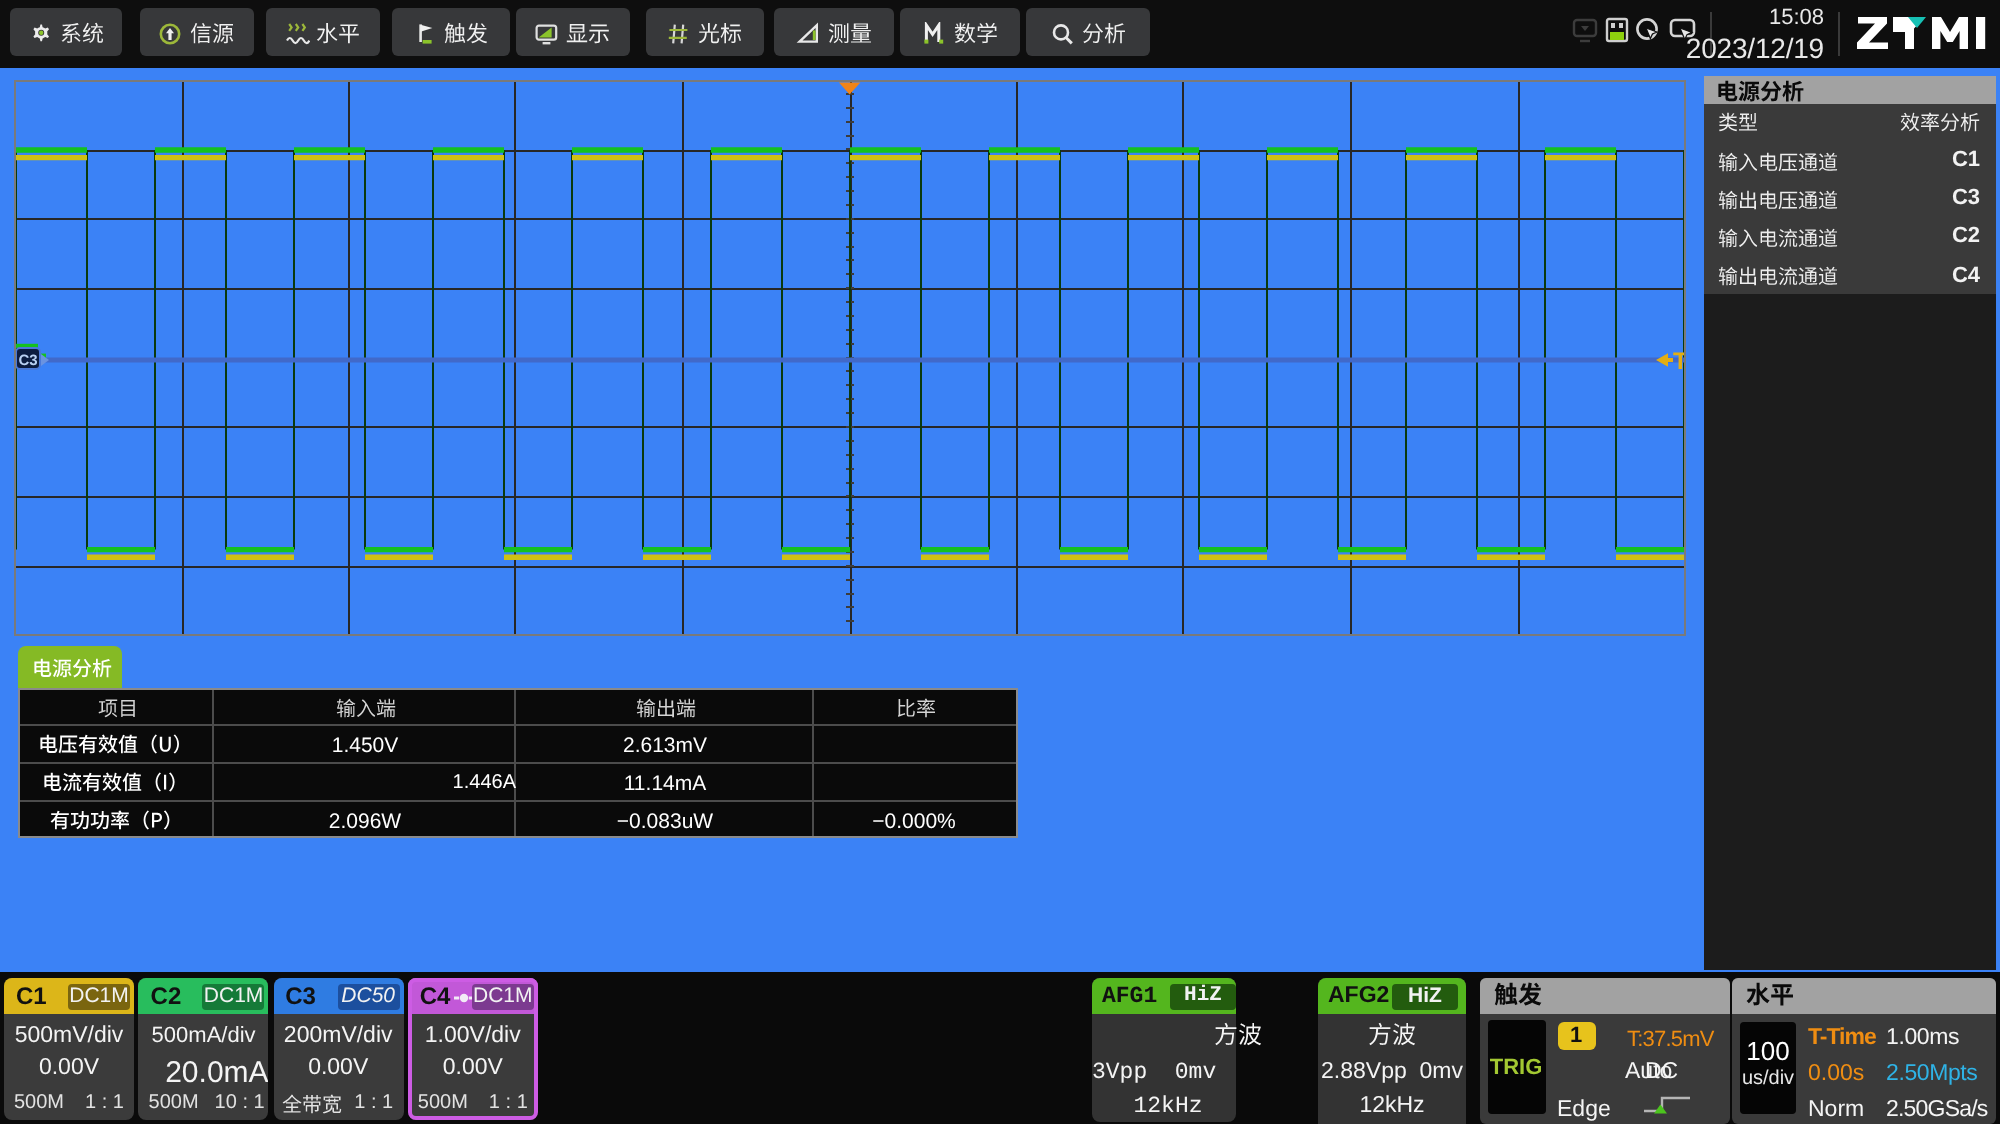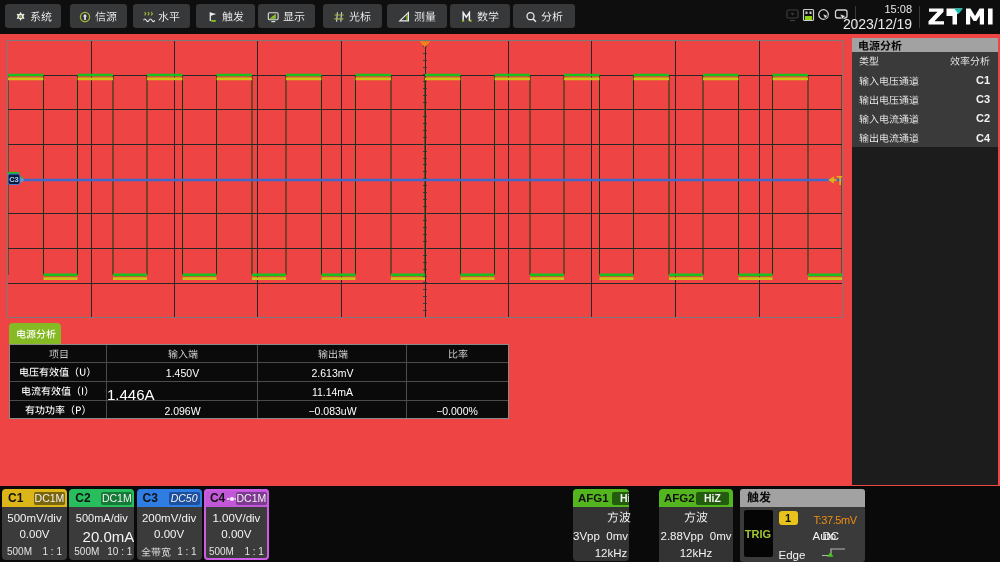--- a/index.html
+++ b/index.html
@@ -1,21 +1,21 @@
 <!DOCTYPE html>
 <html><head><meta charset="utf-8">
 <style>
 *{margin:0;padding:0;box-sizing:border-box;}
 html,body{width:1000px;height:562px;background:#000;overflow:hidden;
  font-family:"Liberation Sans",sans-serif;-webkit-font-smoothing:antialiased;}
 .abs{position:absolute;}
 .btn{position:absolute;top:4px;height:24px;background:#37383a;border-radius:3px;}
 .txt{position:absolute;white-space:nowrap;}
 </style></head><body>
-<div class="abs" style="left:0;top:0;width:1000px;height:562px;background:#ef4444;">
+<div class="abs" style="left:0;top:0;width:1000px;height:562px;background:#3b82f6;">
 
 <div class="abs" style="left:0;top:0;width:1000px;height:34px;background:#0e0e0e;"></div>
 <div class="btn" style="left:5px;width:56px;"></div>
 <svg class="abs" style="left:14px;top:10.5px;" width="13" height="13" viewBox="0 0 13 13">
       <path d="M6.2 1.2 L7 1.2 7.3 2.6 A3.4 3.4 0 0 1 8.6 3.3 L9.9 2.8 10.5 3.6 9.6 4.7 A3.4 3.4 0 0 1 9.6 6.1 L10.5 7.2 9.9 8 8.6 7.5 A3.4 3.4 0 0 1 7.3 8.2 L7 9.6 6.2 9.6 5.9 8.2 A3.4 3.4 0 0 1 4.6 7.5 L3.3 8 2.7 7.2 3.6 6.1 A3.4 3.4 0 0 1 3.6 4.7 L2.7 3.6 3.3 2.8 4.6 3.3 A3.4 3.4 0 0 1 5.9 2.6 Z M6.6 3.9 A1.5 1.5 0 1 0 6.6 6.9 A1.5 1.5 0 1 0 6.6 3.9" fill="#ececec" fill-rule="evenodd"></path>
       <circle cx="6.6" cy="5.4" r="1.1" fill="#8bc32a"></circle>
     </svg>
 <svg style="position:absolute;left:30px;top:10.8px;" width="24" height="15" viewBox="0 0 24 15">
       <g transform="translate(0,9.7)">
         <path d="M3.1 -2.5C2.6 -1.7 1.6 -0.9 0.8 -0.3C1 -0.2 1.3 0.1 1.5 0.2C2.3 -0.4 3.3 -1.3 4 -2.2ZM7 -2.1C7.9 -1.4 9 -0.4 9.6 0.2L10.3 -0.3C9.7 -0.9 8.6 -1.8 7.6 -2.5ZM7.3 -4.9C7.6 -4.6 7.9 -4.3 8.2 -4L3.4 -3.7C5 -4.5 6.7 -5.5 8.3 -6.7L7.7 -7.3C7.1 -6.8 6.5 -6.4 5.9 -6L3.2 -5.8C4 -6.4 4.8 -7.1 5.6 -7.9C7 -8 8.4 -8.2 9.4 -8.5L8.8 -9.2C7.1 -8.7 3.8 -8.4 1.2 -8.3C1.3 -8.1 1.4 -7.8 1.4 -7.6C2.4 -7.6 3.4 -7.7 4.4 -7.8C3.7 -7 2.9 -6.4 2.6 -6.2C2.3 -5.9 2 -5.8 1.8 -5.7C1.9 -5.5 2 -5.2 2 -5C2.2 -5.1 2.6 -5.1 4.8 -5.3C3.9 -4.7 3.1 -4.2 2.7 -4.1C2 -3.7 1.5 -3.5 1.2 -3.5C1.3 -3.2 1.4 -2.9 1.4 -2.7C1.7 -2.8 2.2 -2.9 5.2 -3.1V-0.2C5.2 -0.1 5.1 -0.1 5 -0C4.8 -0 4.2 -0 3.5 -0.1C3.7 0.2 3.8 0.5 3.8 0.8C4.6 0.8 5.2 0.7 5.6 0.6C5.9 0.5 6 0.3 6 -0.2V-3.2L8.8 -3.4C9.1 -3 9.3 -2.7 9.5 -2.4L10.2 -2.8C9.7 -3.4 8.8 -4.5 7.9 -5.2Z M18.7 -3.9V-0.4C18.7 0.4 18.9 0.7 19.6 0.7C19.8 0.7 20.4 0.7 20.6 0.7C21.3 0.7 21.5 0.2 21.5 -1.3C21.3 -1.3 21 -1.4 20.8 -1.6C20.8 -0.3 20.8 -0.1 20.5 -0.1C20.4 -0.1 19.9 -0.1 19.8 -0.1C19.5 -0.1 19.5 -0.1 19.5 -0.4V-3.9ZM16.6 -3.8C16.5 -1.7 16.3 -0.5 14.5 0.2C14.7 0.3 14.9 0.6 15 0.8C17 0 17.3 -1.4 17.4 -3.8ZM11.5 -0.6 11.6 0.2C12.6 -0.1 13.9 -0.5 15.2 -0.9L15 -1.6C13.7 -1.2 12.4 -0.8 11.5 -0.6ZM17.5 -9.1C17.8 -8.6 18 -8 18.1 -7.6H15.5V-6.9H17.5C17 -6.2 16.2 -5.2 15.9 -5C15.7 -4.8 15.5 -4.7 15.3 -4.6C15.3 -4.5 15.5 -4 15.5 -3.8C15.8 -4 16.3 -4 20.3 -4.4C20.5 -4.1 20.6 -3.8 20.7 -3.6L21.4 -4C21.1 -4.6 20.4 -5.6 19.8 -6.4L19.2 -6.1C19.4 -5.8 19.6 -5.4 19.9 -5L16.9 -4.8C17.3 -5.4 18 -6.2 18.4 -6.9H21.4V-7.6H18.3L19 -7.9C18.8 -8.2 18.6 -8.8 18.3 -9.3ZM11.7 -4.7C11.8 -4.7 12.1 -4.8 13.4 -5C12.9 -4.3 12.5 -3.7 12.3 -3.5C11.9 -3.1 11.7 -2.8 11.5 -2.8C11.6 -2.6 11.7 -2.2 11.7 -2C12 -2.1 12.3 -2.3 15.1 -2.9C15 -3 15 -3.4 15 -3.6L13 -3.2C13.8 -4.1 14.6 -5.3 15.3 -6.5L14.6 -7C14.4 -6.5 14.1 -6.1 13.9 -5.7L12.5 -5.6C13.2 -6.5 13.9 -7.7 14.4 -8.9L13.6 -9.3C13.1 -8 12.3 -6.5 12 -6.2C11.8 -5.8 11.6 -5.5 11.4 -5.5C11.5 -5.3 11.6 -4.8 11.7 -4.7Z" fill="#f0f0f0"></path>
@@ -369,21 +369,21 @@
         <path d="M4.4 -4V-2.7H2.2V-4ZM5.4 -4H7.7V-2.7H5.4ZM4.4 -4.8H2.2V-6.1H4.4ZM5.4 -4.8V-6.1H7.7V-4.8ZM1.2 -7V-1.2H2.2V-1.8H4.4V-1C4.4 0.3 4.8 0.7 6 0.7C6.3 0.7 7.8 0.7 8.1 0.7C9.2 0.7 9.5 0.1 9.7 -1.4C9.4 -1.5 9 -1.7 8.7 -1.8C8.7 -0.6 8.6 -0.3 8 -0.3C7.7 -0.3 6.4 -0.3 6.1 -0.3C5.5 -0.3 5.4 -0.4 5.4 -1V-1.8H8.7V-7H5.4V-8.4H4.4V-7Z M16.8 -2.7C17.4 -2.2 18 -1.6 18.2 -1.1L18.9 -1.7C18.6 -2.1 18.1 -2.7 17.5 -3.1ZM11.1 -8V-4.7C11.1 -3.2 11 -1.1 10.3 0.3C10.5 0.4 10.9 0.7 11.1 0.9C11.9 -0.7 12 -3.1 12 -4.7V-7.1H19.6V-8ZM15.2 -6.6V-4.6H12.6V-3.7H15.2V-0.5H11.9V0.5H19.5V-0.5H16.2V-3.7H19.1V-4.6H16.2V-6.6Z M23.8 -8.4C23.7 -8 23.5 -7.6 23.4 -7.2H20.6V-6.3H23C22.4 -5 21.5 -3.9 20.3 -3.1C20.5 -3 20.8 -2.6 20.9 -2.4C21.5 -2.8 22 -3.3 22.5 -3.8V0.8H23.4V-1.1H27.4V-0.3C27.4 -0.1 27.3 -0.1 27.1 -0.1C26.9 -0.1 26.3 -0.1 25.8 -0.1C25.9 0.2 26 0.6 26 0.8C26.9 0.8 27.4 0.8 27.8 0.7C28.2 0.5 28.3 0.2 28.3 -0.2V-5.3H23.5C23.7 -5.6 23.9 -6 24 -6.3H29.4V-7.2H24.4C24.5 -7.5 24.6 -7.9 24.8 -8.2ZM23.4 -2.8H27.4V-1.9H23.4ZM23.4 -3.6V-4.5H27.4V-3.6Z M31.6 -6C31.3 -5.2 30.8 -4.4 30.3 -3.8C30.5 -3.7 30.8 -3.4 30.9 -3.2C31.4 -3.9 32 -4.9 32.4 -5.8ZM32 -8.2C32.2 -7.8 32.5 -7.4 32.6 -7H30.5V-6.2H35.2V-7H32.9L33.5 -7.3C33.4 -7.6 33.1 -8.1 32.8 -8.5ZM31.3 -3.5C31.7 -3.2 32.1 -2.7 32.5 -2.3C31.9 -1.4 31.2 -0.6 30.3 -0.1C30.5 0.1 30.9 0.4 31 0.6C31.8 0.1 32.5 -0.7 33 -1.6C33.5 -1.1 33.8 -0.6 34 -0.2L34.8 -0.8C34.5 -1.2 34 -1.8 33.5 -2.4C33.8 -3 34 -3.6 34.2 -4.2L33.3 -4.4C33.2 -4 33 -3.6 32.9 -3.1C32.6 -3.5 32.3 -3.8 32 -4ZM36.4 -8.4C36.2 -6.9 35.8 -5.4 35.1 -4.3C34.9 -4.8 34.4 -5.5 34 -6.1L33.3 -5.7C33.7 -5.1 34.2 -4.3 34.4 -3.8L35 -4.2L34.8 -3.9C35 -3.7 35.3 -3.3 35.4 -3.1C35.6 -3.4 35.8 -3.6 35.9 -3.9C36.1 -3.1 36.4 -2.4 36.8 -1.8C36.2 -0.9 35.4 -0.3 34.4 0.2C34.5 0.4 34.9 0.7 35 0.9C35.9 0.4 36.7 -0.2 37.2 -0.9C37.7 -0.2 38.3 0.4 39.1 0.8C39.2 0.6 39.5 0.3 39.7 0.1C39 -0.3 38.3 -1 37.8 -1.8C38.4 -2.8 38.8 -4.2 39 -5.8H39.6V-6.7H36.9C37.1 -7.2 37.2 -7.7 37.3 -8.3ZM36.7 -5.8H38.1C38 -4.6 37.7 -3.5 37.3 -2.7C36.9 -3.4 36.6 -4.2 36.5 -5.1Z M45.9 -8.4C45.9 -8.1 45.9 -7.8 45.8 -7.5H43.3V-6.7H45.7L45.5 -5.8H43.8V-0.2H42.9V0.6H49.6V-0.2H48.8V-5.8H46.4L46.6 -6.7H49.4V-7.5H46.8L46.9 -8.4ZM44.6 -0.2V-0.9H47.9V-0.2ZM44.6 -3.7H47.9V-3H44.6ZM44.6 -4.4V-5.1H47.9V-4.4ZM44.6 -2.3H47.9V-1.6H44.6ZM42.5 -8.4C42 -6.9 41.2 -5.5 40.3 -4.5C40.4 -4.3 40.7 -3.8 40.8 -3.6C41 -3.8 41.3 -4.2 41.5 -4.5V0.8H42.4V-5.9C42.8 -6.6 43.1 -7.4 43.4 -8.2Z M56.8 -3.8C56.8 -1.8 57.6 -0.2 58.8 1L59.5 0.6C58.5 -0.5 57.7 -2 57.7 -3.8C57.7 -5.6 58.5 -7.1 59.5 -8.2L58.8 -8.6C57.6 -7.4 56.8 -5.8 56.8 -3.8Z M63.7 0.1C65.3 0.1 66.4 -0.8 66.4 -3.2V-7.4H65.3V-3.1C65.3 -1.4 64.6 -0.9 63.7 -0.9C62.8 -0.9 62.1 -1.4 62.1 -3.1V-7.4H60.9V-3.2C60.9 -0.8 62 0.1 63.7 0.1Z M70.5 -3.8C70.5 -5.8 69.7 -7.4 68.5 -8.6L67.8 -8.2C68.9 -7.1 69.6 -5.6 69.6 -3.8C69.6 -2 68.9 -0.5 67.8 0.6L68.5 1C69.7 -0.2 70.5 -1.8 70.5 -3.8Z" fill="#ffffff"></path>
       </g>
     </svg>
 <div class="txt" style="left:107px;top:366.5px;width:151px;text-align:center;color:#fff;font-size:10.5px;">1.450V</div>
 <div class="txt" style="left:258px;top:366.5px;width:149px;text-align:center;color:#fff;font-size:10.5px;">2.613mV</div>
 <svg style="position:absolute;left:21.205px;top:386px;" width="75" height="14" viewBox="0 0 75 14">
       <g transform="translate(0,8.8)">
         <path d="M4.4 -4V-2.7H2.2V-4ZM5.4 -4H7.7V-2.7H5.4ZM4.4 -4.8H2.2V-6.1H4.4ZM5.4 -4.8V-6.1H7.7V-4.8ZM1.2 -7V-1.2H2.2V-1.8H4.4V-1C4.4 0.3 4.8 0.7 6 0.7C6.3 0.7 7.8 0.7 8.1 0.7C9.2 0.7 9.5 0.1 9.7 -1.4C9.4 -1.5 9 -1.7 8.7 -1.8C8.7 -0.6 8.6 -0.3 8 -0.3C7.7 -0.3 6.4 -0.3 6.1 -0.3C5.5 -0.3 5.4 -0.4 5.4 -1V-1.8H8.7V-7H5.4V-8.4H4.4V-7Z M15.7 -3.6V0.4H16.6V-3.6ZM14 -3.6V-2.6C14 -1.7 13.8 -0.6 12.7 0.2C12.9 0.3 13.2 0.6 13.3 0.8C14.7 -0.2 14.8 -1.5 14.8 -2.6V-3.6ZM17.4 -3.6V-0.5C17.4 0.1 17.5 0.3 17.7 0.5C17.8 0.6 18.1 0.7 18.3 0.7C18.4 0.7 18.6 0.7 18.8 0.7C19 0.7 19.2 0.6 19.3 0.6C19.4 0.5 19.5 0.3 19.6 0.1C19.6 -0.1 19.7 -0.6 19.7 -1C19.5 -1.1 19.2 -1.2 19 -1.4C19 -0.9 19 -0.6 19 -0.4C19 -0.2 19 -0.2 18.9 -0.1C18.9 -0.1 18.8 -0.1 18.7 -0.1C18.7 -0.1 18.6 -0.1 18.5 -0.1C18.4 -0.1 18.4 -0.1 18.4 -0.1C18.3 -0.2 18.3 -0.3 18.3 -0.5V-3.6ZM10.8 -7.6C11.4 -7.3 12.2 -6.8 12.5 -6.4L13.1 -7.2C12.7 -7.5 11.9 -8 11.3 -8.3ZM10.4 -4.9C11 -4.6 11.8 -4.1 12.2 -3.8L12.7 -4.6C12.3 -4.9 11.5 -5.3 10.9 -5.6ZM10.6 0.1 11.4 0.7C12 -0.2 12.7 -1.4 13.2 -2.5L12.5 -3.1C11.9 -2 11.1 -0.7 10.6 0.1ZM15.6 -8.2C15.7 -7.9 15.8 -7.5 15.9 -7.2H13.2V-6.3H15.1C14.7 -5.8 14.2 -5.3 14 -5.1C13.8 -4.9 13.5 -4.8 13.3 -4.8C13.4 -4.6 13.5 -4.1 13.5 -3.9C13.9 -4 14.4 -4.1 18.3 -4.4C18.5 -4.1 18.7 -3.9 18.8 -3.7L19.6 -4.2C19.2 -4.7 18.4 -5.7 17.8 -6.3L17.1 -5.9C17.3 -5.6 17.5 -5.4 17.8 -5.1L15 -4.9C15.4 -5.4 15.8 -5.9 16.1 -6.3H19.5V-7.2H16.9C16.8 -7.6 16.6 -8.1 16.4 -8.4Z M23.8 -8.4C23.7 -8 23.5 -7.6 23.4 -7.2H20.6V-6.3H23C22.4 -5 21.5 -3.9 20.3 -3.1C20.5 -3 20.8 -2.6 20.9 -2.4C21.5 -2.8 22 -3.3 22.5 -3.8V0.8H23.4V-1.1H27.4V-0.3C27.4 -0.1 27.3 -0.1 27.1 -0.1C26.9 -0.1 26.3 -0.1 25.8 -0.1C25.9 0.2 26 0.6 26 0.8C26.9 0.8 27.4 0.8 27.8 0.7C28.2 0.5 28.3 0.2 28.3 -0.2V-5.3H23.5C23.7 -5.6 23.9 -6 24 -6.3H29.4V-7.2H24.4C24.5 -7.5 24.6 -7.9 24.8 -8.2ZM23.4 -2.8H27.4V-1.9H23.4ZM23.4 -3.6V-4.5H27.4V-3.6Z M31.6 -6C31.3 -5.2 30.8 -4.4 30.3 -3.8C30.5 -3.7 30.8 -3.4 30.9 -3.2C31.4 -3.9 32 -4.9 32.4 -5.8ZM32 -8.2C32.2 -7.8 32.5 -7.4 32.6 -7H30.5V-6.2H35.2V-7H32.9L33.5 -7.3C33.4 -7.6 33.1 -8.1 32.8 -8.5ZM31.3 -3.5C31.7 -3.2 32.1 -2.7 32.5 -2.3C31.9 -1.4 31.2 -0.6 30.3 -0.1C30.5 0.1 30.9 0.4 31 0.6C31.8 0.1 32.5 -0.7 33 -1.6C33.5 -1.1 33.8 -0.6 34 -0.2L34.8 -0.8C34.5 -1.2 34 -1.8 33.5 -2.4C33.8 -3 34 -3.6 34.2 -4.2L33.3 -4.4C33.2 -4 33 -3.6 32.9 -3.1C32.6 -3.5 32.3 -3.8 32 -4ZM36.4 -8.4C36.2 -6.9 35.8 -5.4 35.1 -4.3C34.9 -4.8 34.4 -5.5 34 -6.1L33.3 -5.7C33.7 -5.1 34.2 -4.3 34.4 -3.8L35 -4.2L34.8 -3.9C35 -3.7 35.3 -3.3 35.4 -3.1C35.6 -3.4 35.8 -3.6 35.9 -3.9C36.1 -3.1 36.4 -2.4 36.8 -1.8C36.2 -0.9 35.4 -0.3 34.4 0.2C34.5 0.4 34.9 0.7 35 0.9C35.9 0.4 36.7 -0.2 37.2 -0.9C37.7 -0.2 38.3 0.4 39.1 0.8C39.2 0.6 39.5 0.3 39.7 0.1C39 -0.3 38.3 -1 37.8 -1.8C38.4 -2.8 38.8 -4.2 39 -5.8H39.6V-6.7H36.9C37.1 -7.2 37.2 -7.7 37.3 -8.3ZM36.7 -5.8H38.1C38 -4.6 37.7 -3.5 37.3 -2.7C36.9 -3.4 36.6 -4.2 36.5 -5.1Z M45.9 -8.4C45.9 -8.1 45.9 -7.8 45.8 -7.5H43.3V-6.7H45.7L45.5 -5.8H43.8V-0.2H42.9V0.6H49.6V-0.2H48.8V-5.8H46.4L46.6 -6.7H49.4V-7.5H46.8L46.9 -8.4ZM44.6 -0.2V-0.9H47.9V-0.2ZM44.6 -3.7H47.9V-3H44.6ZM44.6 -4.4V-5.1H47.9V-4.4ZM44.6 -2.3H47.9V-1.6H44.6ZM42.5 -8.4C42 -6.9 41.2 -5.5 40.3 -4.5C40.4 -4.3 40.7 -3.8 40.8 -3.6C41 -3.8 41.3 -4.2 41.5 -4.5V0.8H42.4V-5.9C42.8 -6.6 43.1 -7.4 43.4 -8.2Z M56.8 -3.8C56.8 -1.8 57.6 -0.2 58.8 1L59.5 0.6C58.5 -0.5 57.7 -2 57.7 -3.8C57.7 -5.6 58.5 -7.1 59.5 -8.2L58.8 -8.6C57.6 -7.4 56.8 -5.8 56.8 -3.8Z M61 0H62.1V-7.4H61Z M66.3 -3.8C66.3 -5.8 65.4 -7.4 64.3 -8.6L63.5 -8.2C64.6 -7.1 65.4 -5.6 65.4 -3.8C65.4 -2 64.6 -0.5 63.5 0.6L64.3 1C65.4 -0.2 66.3 -1.8 66.3 -3.8Z" fill="#ffffff"></path>
       </g>
     </svg>
-<div class="txt" style="left:107px;top:385.5px;width:151px;text-align:left;color:#fff;font-size:15px;">1.446A</div>
+<div class="txt" style="left:107px;top:385.5px;width:151px;text-align:right;color:#fff;font-size:10px;">1.446A</div>
 <div class="txt" style="left:258px;top:385.5px;width:149px;text-align:center;color:#fff;font-size:10.5px;">11.14mA</div>
 <svg style="position:absolute;left:24.509999999999998px;top:405px;" width="68" height="14" viewBox="0 0 68 14">
       <g transform="translate(0,8.8)">
         <path d="M3.8 -8.4C3.7 -8 3.5 -7.6 3.4 -7.2H0.6V-6.3H3C2.4 -5 1.5 -3.9 0.3 -3.1C0.5 -3 0.8 -2.6 1 -2.4C1.5 -2.8 2 -3.3 2.5 -3.8V0.8H3.4V-1.1H7.4V-0.3C7.4 -0.1 7.3 -0.1 7.1 -0.1C7 -0.1 6.3 -0.1 5.8 -0.1C5.9 0.2 6 0.6 6 0.8C6.9 0.8 7.5 0.8 7.8 0.7C8.2 0.5 8.3 0.2 8.3 -0.2V-5.3H3.5C3.7 -5.6 3.9 -6 4 -6.3H9.4V-7.2H4.4C4.5 -7.5 4.7 -7.9 4.8 -8.2ZM3.4 -2.8H7.4V-1.9H3.4ZM3.4 -3.6V-4.5H7.4V-3.6Z M10.3 -1.9 10.6 -0.9C11.6 -1.2 13.1 -1.6 14.4 -2L14.3 -2.9L12.8 -2.5V-6.4H14.2V-7.3H10.5V-6.4H11.9V-2.3C11.3 -2.1 10.8 -2 10.3 -1.9ZM15.9 -8.3C15.9 -7.6 15.9 -6.9 15.8 -6.2H14.3V-5.3H15.8C15.7 -2.9 15.1 -1 13.1 0.1C13.3 0.3 13.6 0.6 13.8 0.8C16 -0.4 16.6 -2.6 16.8 -5.3H18.5C18.3 -1.9 18.2 -0.6 17.9 -0.3C17.8 -0.2 17.7 -0.2 17.5 -0.2C17.3 -0.2 16.8 -0.2 16.2 -0.2C16.4 0.1 16.5 0.5 16.5 0.7C17.1 0.8 17.6 0.8 17.9 0.7C18.3 0.7 18.5 0.6 18.8 0.3C19.1 -0.2 19.3 -1.7 19.4 -5.8C19.4 -5.9 19.4 -6.2 19.4 -6.2H16.8C16.8 -6.9 16.8 -7.6 16.8 -8.3Z M20.3 -1.9 20.6 -0.9C21.6 -1.2 23.1 -1.6 24.4 -2L24.3 -2.9L22.8 -2.5V-6.4H24.2V-7.3H20.5V-6.4H21.9V-2.3C21.3 -2.1 20.8 -2 20.3 -1.9ZM25.9 -8.3C25.9 -7.6 25.9 -6.9 25.8 -6.2H24.3V-5.3H25.8C25.7 -2.9 25.1 -1 23.1 0.1C23.3 0.3 23.6 0.6 23.8 0.8C26 -0.4 26.6 -2.6 26.8 -5.3H28.5C28.3 -1.9 28.2 -0.6 27.9 -0.3C27.8 -0.2 27.7 -0.2 27.5 -0.2C27.3 -0.2 26.8 -0.2 26.2 -0.2C26.4 0.1 26.5 0.5 26.5 0.7C27.1 0.8 27.6 0.8 27.9 0.7C28.3 0.7 28.5 0.6 28.8 0.3C29.1 -0.2 29.3 -1.7 29.4 -5.8C29.4 -5.9 29.4 -6.2 29.4 -6.2H26.8C26.8 -6.9 26.8 -7.6 26.8 -8.3Z M38.2 -6.4C37.9 -6 37.3 -5.5 36.9 -5.2L37.6 -4.7C38 -5 38.6 -5.5 39 -6ZM30.5 -3.5 31 -2.7C31.6 -3 32.4 -3.4 33.2 -3.8L33 -4.5C32.1 -4.1 31.1 -3.7 30.5 -3.5ZM30.8 -5.9C31.3 -5.6 32 -5.1 32.3 -4.7L33 -5.3C32.6 -5.6 31.9 -6.1 31.4 -6.4ZM36.7 -4C37.4 -3.6 38.3 -3 38.7 -2.6L39.4 -3.2C38.9 -3.6 38 -4.2 37.4 -4.5ZM30.5 -2V-1.2H34.5V0.8H35.5V-1.2H39.5V-2H35.5V-2.8H34.5V-2ZM34.2 -8.3C34.4 -8.1 34.5 -7.8 34.6 -7.6H30.7V-6.7H34.3C34 -6.3 33.7 -6 33.6 -5.8C33.5 -5.7 33.3 -5.5 33.1 -5.5C33.2 -5.3 33.4 -4.9 33.4 -4.7C33.6 -4.8 33.8 -4.9 34.8 -4.9C34.3 -4.5 34 -4.2 33.8 -4C33.5 -3.8 33.2 -3.6 33 -3.5C33 -3.3 33.2 -2.9 33.2 -2.7C33.4 -2.9 33.8 -2.9 36.3 -3.1C36.4 -3 36.5 -2.8 36.6 -2.6L37.3 -2.9C37.1 -3.4 36.6 -4.1 36.2 -4.7L35.5 -4.4C35.6 -4.2 35.8 -4 35.9 -3.8L34.5 -3.7C35.3 -4.4 36.2 -5.2 36.9 -6.1L36.2 -6.5C36 -6.2 35.7 -6 35.5 -5.7L34.4 -5.7C34.7 -6 35 -6.3 35.2 -6.7H39.4V-7.6H35.8C35.6 -7.9 35.4 -8.2 35.2 -8.5Z M46.8 -3.8C46.8 -1.8 47.6 -0.2 48.8 1L49.5 0.6C48.5 -0.5 47.7 -2 47.7 -3.8C47.7 -5.6 48.5 -7.1 49.5 -8.2L48.8 -8.6C47.6 -7.4 46.8 -5.8 46.8 -3.8Z M51 0H52.1V-2.8H53.2C54.8 -2.8 56 -3.5 56 -5.1C56 -6.8 54.8 -7.4 53.2 -7.4H51ZM52.1 -3.7V-6.4H53.1C54.3 -6.4 54.9 -6.1 54.9 -5.1C54.9 -4.2 54.3 -3.7 53.1 -3.7Z M59.7 -3.8C59.7 -5.8 58.8 -7.4 57.7 -8.6L56.9 -8.2C58 -7.1 58.8 -5.6 58.8 -3.8C58.8 -2 58 -0.5 56.9 0.6L57.7 1C58.8 -0.2 59.7 -1.8 59.7 -3.8Z" fill="#ffffff"></path>
       </g>
     </svg>
 <div class="txt" style="left:107px;top:404.5px;width:151px;text-align:center;color:#fff;font-size:10.5px;">2.096W</div>
 <div class="txt" style="left:258px;top:404.5px;width:149px;text-align:center;color:#fff;font-size:10.5px;">−0.083uW</div>
 <div class="txt" style="left:407px;top:404.5px;width:100px;text-align:center;color:#fff;font-size:10.5px;">−0.000%</div>
 <div class="abs" style="left:0;top:486px;width:1000px;height:76px;background:#0a0a0a;"></div>
@@ -425,21 +425,21 @@
         <path d="M0 4 h2.6 M7.4 4 h2.6" stroke="#f2eaf6" stroke-width="1.4"></path>
         <circle cx="5" cy="4" r="2.1" fill="#f2eaf6"></circle>
       </svg>
 <div class="abs" style="left:32px;top:2.5px;width:31px;height:13px;background:#7c3a90;border-radius:2px;color:#f2f2f2;font-size:10.5px;text-align:center;line-height:13px;">DC1M</div>
 <div class="txt" style="left:0;top:23px;width:65px;text-align:center;color:#f4f4f4;font-size:11.5px;">1.00V/div</div>
 <div class="txt" style="left:0;top:39px;width:65px;text-align:center;color:#f4f4f4;font-size:11.5px;">0.00V</div>
 <div class="txt" style="left:5px;top:57px;color:#e2e2e2;font-size:10px;">500M</div>
 <div class="txt" style="left:38px;top:57px;width:22px;text-align:right;color:#e2e2e2;font-size:10px;">1 : 1</div>
 </div>
 <div class="abs" style="left:203.9px;top:489px;width:65px;height:71px;border:2px solid #cd5ce4;border-radius:4px;"></div>
-<div class="abs" style="left:573px;top:489px;width:56px;height:72px;background:#333333;border-radius:4px;overflow:hidden;">
+<div class="abs" style="left:546px;top:489px;width:72px;height:72px;background:#333333;border-radius:4px;overflow:hidden;font-family:Liberation Mono, monospace;">
 <div class="abs" style="left:0;top:0;width:76px;height:18px;background:#54b61e;"></div>
 <div class="txt" style="left:5px;top:2.5px;color:#111;font-size:11.5px;font-weight:bold;">AFG1</div>
 <div class="abs" style="left:39px;top:2.5px;width:33px;height:13px;background:#235c0e;border-radius:2px;color:#f2f2f2;font-size:10.5px;font-weight:bold;text-align:center;line-height:13px;">HiZ</div>
 <div class="txt" style="left:0;top:41px;width:76px;color:#f4f4f4;font-size:11.5px;">3Vpp&nbsp;&nbsp;0mv</div>
 <div class="txt" style="left:0;top:58px;width:76px;text-align:center;color:#f4f4f4;font-size:11.5px;">12kHz</div>
 </div>
 <svg style="position:absolute;left:607.0px;top:511px;" width="26" height="16" viewBox="0 0 26 16">
       <g transform="translate(0,10.6)">
         <path d="M5.3 -9.8C5.6 -9.3 6 -8.5 6.1 -8H0.8V-7.1H4.1C3.9 -4.4 3.6 -1.3 0.6 0.3C0.8 0.4 1.1 0.8 1.2 1C3.5 -0.2 4.4 -2.2 4.8 -4.3H9.1C8.9 -1.6 8.6 -0.5 8.3 -0.1C8.1 -0 8 0 7.7 0C7.4 0 6.6 -0 5.7 -0.1C5.9 0.2 6 0.5 6 0.8C6.8 0.9 7.6 0.9 8 0.8C8.5 0.8 8.8 0.7 9.1 0.4C9.5 -0.1 9.8 -1.4 10 -4.8C10 -4.9 10.1 -5.2 10.1 -5.2H4.9C5 -5.8 5 -6.5 5.1 -7.1H11.2V-8H6.2L7 -8.4C6.9 -8.9 6.5 -9.6 6.1 -10.2Z M13.1 -9.3C13.8 -8.9 14.7 -8.4 15.2 -7.9L15.7 -8.7C15.3 -9.1 14.3 -9.6 13.6 -10ZM12.5 -6.1C13.2 -5.7 14.1 -5.2 14.6 -4.8L15.1 -5.5C14.6 -5.9 13.7 -6.4 13 -6.7ZM12.7 0.3 13.5 0.8C14.2 -0.3 14.9 -1.8 15.4 -3.1L14.7 -3.6C14.1 -2.3 13.3 -0.7 12.7 0.3ZM19.2 -7.5V-5.4H17.1V-7.5ZM16.2 -8.3V-5.3C16.2 -3.6 16.1 -1.2 14.8 0.5C15 0.6 15.4 0.8 15.6 0.9C16.7 -0.6 17 -2.8 17.1 -4.6H17.4C17.9 -3.3 18.5 -2.2 19.3 -1.3C18.5 -0.6 17.5 -0.1 16.4 0.2C16.6 0.4 16.9 0.8 17 1C18.1 0.6 19.1 0 20 -0.7C20.8 0 21.8 0.6 23 1C23.1 0.7 23.4 0.4 23.6 0.2C22.4 -0.1 21.4 -0.6 20.6 -1.3C21.5 -2.3 22.2 -3.6 22.6 -5.2L22.1 -5.4L21.9 -5.4H20V-7.5H22.3C22.1 -6.9 21.9 -6.4 21.7 -6L22.5 -5.8C22.8 -6.4 23.2 -7.3 23.5 -8.2L22.8 -8.4L22.7 -8.3H20V-10.1H19.2V-8.3ZM18.3 -4.6H21.5C21.2 -3.5 20.6 -2.7 19.9 -1.9C19.2 -2.7 18.7 -3.6 18.3 -4.6Z" fill="#f4f4f4"></path>
       </g>
@@ -468,17 +468,29 @@
 <svg class="abs" style="left:81px;top:58px;" width="25" height="11" viewBox="0 0 25 11">
         <path d="M1 8.5 H10 V2 H24" stroke="#b5b5b5" stroke-width="1.2" fill="none"></path>
         <path d="M6 9.8 L12.5 9.8 9.2 5.2 Z" fill="#4cc41e"></path>
       </svg>
 </div>
 <svg style="position:absolute;left:746.5px;top:490.5px;" width="26" height="16" viewBox="0 0 26 16">
       <g transform="translate(0,10.6)">
         <path d="M2.9 -6V-5H2.3V-6ZM3.9 -6H4.6V-5H3.9ZM2.3 -7.1C2.4 -7.4 2.5 -7.7 2.7 -8H3.7C3.6 -7.7 3.5 -7.4 3.3 -7.1ZM2 -10.2C1.7 -8.8 1.1 -7.4 0.3 -6.5C0.5 -6.3 0.9 -6 1.1 -5.8V-3.9C1.1 -2.6 1.1 -0.8 0.4 0.5C0.6 0.6 1.2 0.9 1.4 1.1C1.8 0.3 2.1 -0.7 2.2 -1.8H2.9V0.7H3.9V-1.8H4.6V-0.4C4.6 -0.3 4.5 -0.2 4.5 -0.2C4.4 -0.2 4.2 -0.2 3.9 -0.3C4.1 0 4.3 0.6 4.3 0.9C4.8 0.9 5.1 0.9 5.3 0.7C5.6 0.5 5.7 0.1 5.7 -0.3V-7.1H4.6C4.8 -7.6 5.1 -8.1 5.3 -8.6L4.4 -9.1L4.2 -9.1H3.1C3.2 -9.4 3.3 -9.6 3.3 -9.9ZM2.9 -4V-2.8H2.3C2.3 -3.2 2.3 -3.6 2.3 -3.9V-4ZM3.9 -4H4.6V-2.8H3.9ZM7.8 -10.2V-8H6.1V-3.2H7.8V-1.1L5.7 -0.9L6 0.5C7.2 0.4 8.8 0.2 10.3 -0C10.4 0.3 10.5 0.7 10.5 0.9L11.7 0.5C11.6 -0.3 11.1 -1.7 10.6 -2.7L9.5 -2.4C9.7 -2 9.8 -1.6 9.9 -1.3L9.3 -1.2V-3.2H11.1V-8H9.3V-10.2ZM7.2 -6.9H8V-4.4H7.2ZM9.2 -6.9H9.9V-4.4H9.2Z M20 -9.5C20.5 -9 21.1 -8.2 21.4 -7.8L22.6 -8.5C22.3 -8.9 21.6 -9.7 21.1 -10.2ZM13.6 -6C13.7 -6.2 14.2 -6.3 14.9 -6.3H16.4C15.7 -4 14.4 -2.2 12.2 -1C12.6 -0.7 13.1 -0.2 13.3 0.1C14.7 -0.7 15.8 -1.7 16.7 -3C17 -2.4 17.5 -1.8 18 -1.3C17 -0.8 16 -0.4 14.8 -0.2C15.1 0.1 15.4 0.7 15.6 1.1C16.9 0.8 18.1 0.3 19.1 -0.4C20.2 0.3 21.4 0.8 22.8 1.1C23 0.7 23.4 0.1 23.7 -0.2C22.4 -0.4 21.3 -0.8 20.4 -1.3C21.3 -2.2 22.1 -3.4 22.6 -4.9L21.6 -5.4L21.3 -5.3H17.8C17.9 -5.6 18 -5.9 18.1 -6.3H23.3L23.4 -7.7H18.5C18.7 -8.4 18.8 -9.2 18.9 -10L17.3 -10.3C17.2 -9.4 17 -8.5 16.8 -7.7H15.2C15.5 -8.3 15.8 -9 16 -9.7L14.5 -9.9C14.3 -9 13.8 -8.1 13.7 -7.8C13.5 -7.5 13.3 -7.4 13.1 -7.3C13.3 -7 13.5 -6.3 13.6 -6ZM19.1 -2.1C18.5 -2.7 18 -3.2 17.6 -3.9H20.6C20.2 -3.2 19.7 -2.6 19.1 -2.1Z" fill="#0a0a0a"></path>
       </g>
     </svg>
+<div class="abs" style="left:866px;top:488.5px;width:132px;height:73px;background:#3a3a3a;border-radius:3px;overflow:hidden;">
+<div class="abs" style="left:0;top:0;width:132px;height:18px;background:#a2a2a2;"></div>
+<div class="abs" style="left:4px;top:22px;width:28px;height:46px;background:#050505;border-radius:2px;"></div>
+<div class="txt" style="left:4px;top:29.5px;width:28px;text-align:center;color:#fff;font-size:13px;">100</div>
+<div class="txt" style="left:4px;top:45px;width:28px;text-align:center;color:#e8e8e8;font-size:10px;">us/div</div>
+<div class="txt" style="left:38px;top:24.5px;color:#ef8d12;font-size:11.5px;font-weight:bold;letter-spacing:-0.5px;">T-Time</div>
+<div class="txt" style="left:38px;top:42px;color:#ef8d12;font-size:11.5px;">0.00s</div>
+<div class="txt" style="left:38px;top:60px;color:#f4f4f4;font-size:11.5px;">Norm</div>
+<div class="txt" style="left:77px;top:24.5px;color:#f4f4f4;font-size:11.5px;letter-spacing:-0.2px;">1.00ms</div>
+<div class="txt" style="left:77px;top:42px;color:#2fb3e6;font-size:11.5px;letter-spacing:-0.2px;">2.50Mpts</div>
+<div class="txt" style="left:77px;top:60px;color:#f4f4f4;font-size:11.5px;letter-spacing:-0.4px;">2.50GSa/s</div>
+</div>
 <svg style="position:absolute;left:873px;top:490.5px;" width="26" height="16" viewBox="0 0 26 16">
       <g transform="translate(0,10.6)">
         <path d="M0.7 -7.2V-5.8H3.2C2.7 -3.7 1.7 -2 0.3 -1.1C0.6 -0.9 1.2 -0.3 1.4 0C3.1 -1.2 4.4 -3.7 5 -6.9L4 -7.3L3.7 -7.2ZM9.6 -8.1C9.1 -7.3 8.2 -6.4 7.5 -5.7C7.2 -6.2 7 -6.7 6.8 -7.2V-10.2H5.3V-0.8C5.3 -0.6 5.2 -0.5 5 -0.5C4.8 -0.5 4.1 -0.5 3.5 -0.5C3.7 -0.1 3.9 0.6 4 1.1C5 1.1 5.7 1 6.2 0.8C6.7 0.5 6.8 0.1 6.8 -0.8V-4.2C7.8 -2.4 9 -0.9 10.7 -0C11 -0.5 11.5 -1.1 11.8 -1.4C10.3 -2 9.1 -3.2 8.1 -4.6C9 -5.3 10.1 -6.3 10.9 -7.2Z M13.9 -7.2C14.3 -6.4 14.7 -5.4 14.8 -4.7L16.2 -5.2C16.1 -5.9 15.6 -6.9 15.2 -7.6ZM20.7 -7.7C20.5 -6.9 20.1 -5.8 19.7 -5.1L21 -4.8C21.4 -5.4 21.9 -6.4 22.3 -7.3ZM12.6 -4.4V-2.9H17.2V1.1H18.7V-2.9H23.5V-4.4H18.7V-8H22.8V-9.5H13.2V-8H17.2V-4.4Z" fill="#0a0a0a"></path>
       </g>
     </svg>
 </div>
 </body></html>

